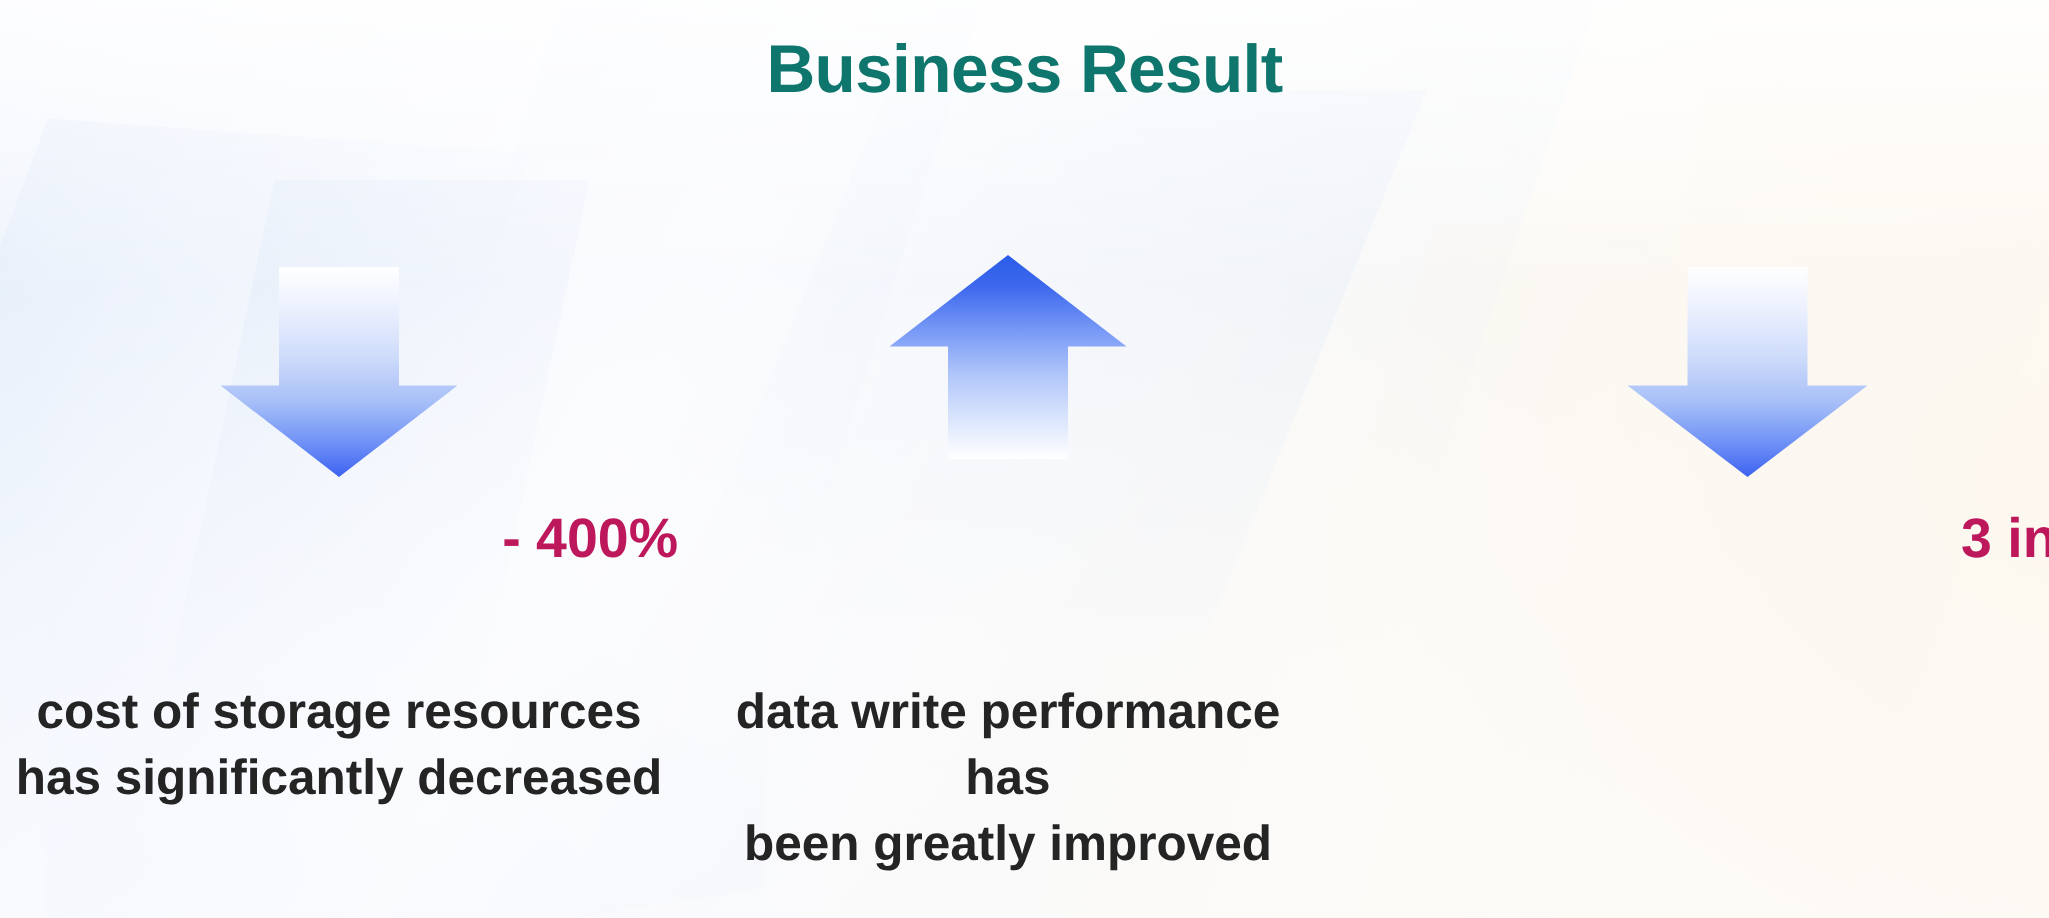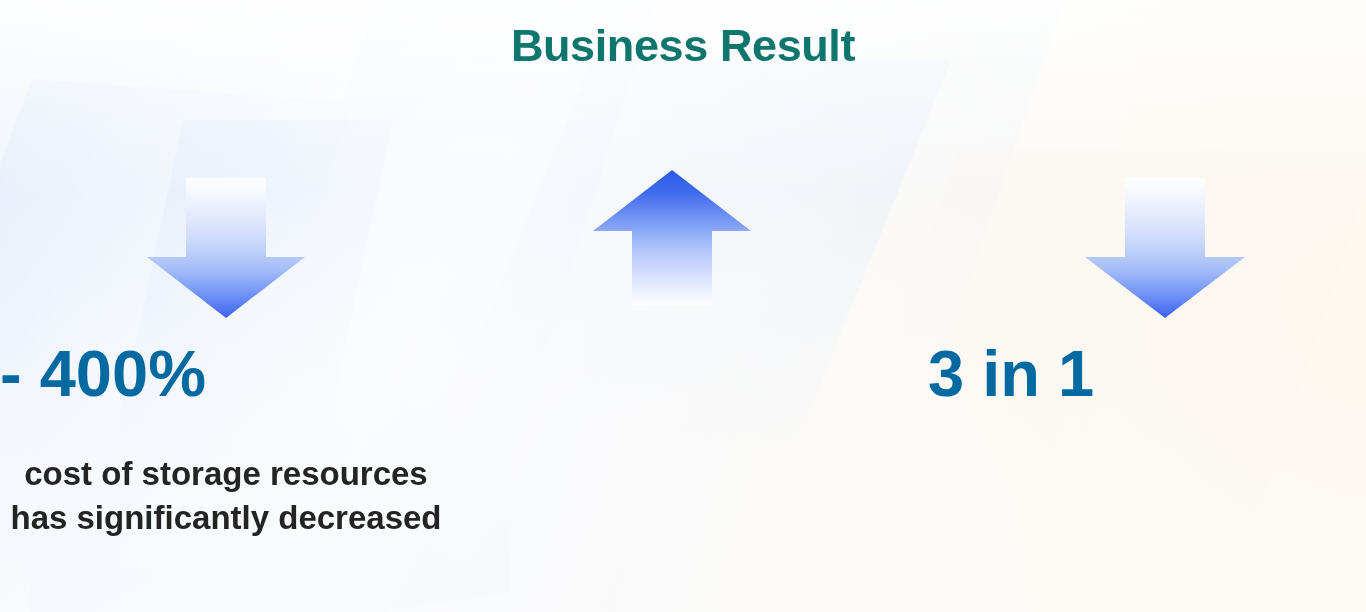--- a/index.html
+++ b/index.html
@@ -146,24 +146,24 @@
     justify-content: center;
     align-items: flex-start;
   }
   .arrow-wrap svg { display: block; }
 
   .stat {
     position: absolute;
     top: 340px;
     left: 0;
     width: 100%;
-    text-align: left;
-    font-size: 65px;
+    text-align: right;
+    font-size: 37px;
     font-weight: bold;
-    color: #0369a1;
+    color: #be185d;
     letter-spacing: 0px;
     line-height: 1.05;
   }
 
   .caption {
     position: absolute;
     top: 452px;
     left: 0;
     width: 100%;
     text-align: center;
@@ -231,20 +231,22 @@
               <stop offset="16%" stop-color="#3f69ee"></stop>
               <stop offset="38%" stop-color="#7a9bf6"></stop>
               <stop offset="60%" stop-color="#b3c8fa"></stop>
               <stop offset="82%" stop-color="#dde7fd"></stop>
               <stop offset="100%" stop-color="#ffffff"></stop>
             </linearGradient>
           </defs>
           <path d="M79 0 L158 61 H119 V136 H39 V61 H0 Z" fill="url(#gradUp2)"></path>
         </svg>
       </div>
+      <div class="caption">data write performance has
+been greatly improved</div>
     </div>
 
     <div class="col col-3">
       <div class="arrow-wrap">
         <svg width="160" height="140" viewBox="0 0 160 140" aria-hidden="true">
           <defs>
             <linearGradient id="gradDown3" x1="0" y1="0" x2="0" y2="1">
               <stop offset="0%" stop-color="#ffffff"></stop>
               <stop offset="18%" stop-color="#eef2fe"></stop>
               <stop offset="42%" stop-color="#cfdcfb"></stop>

